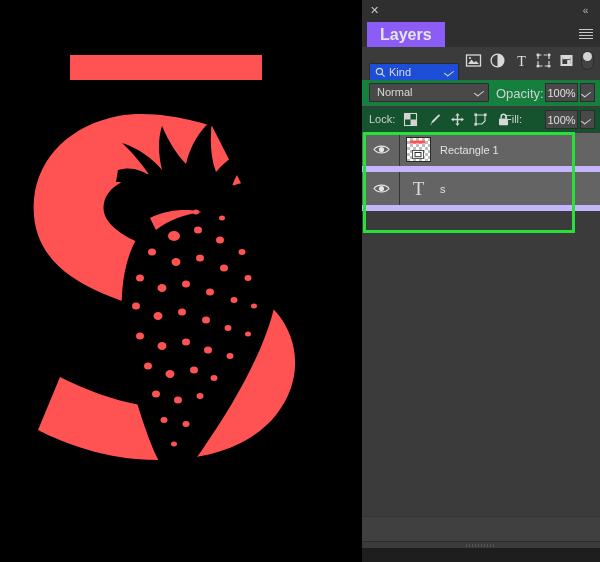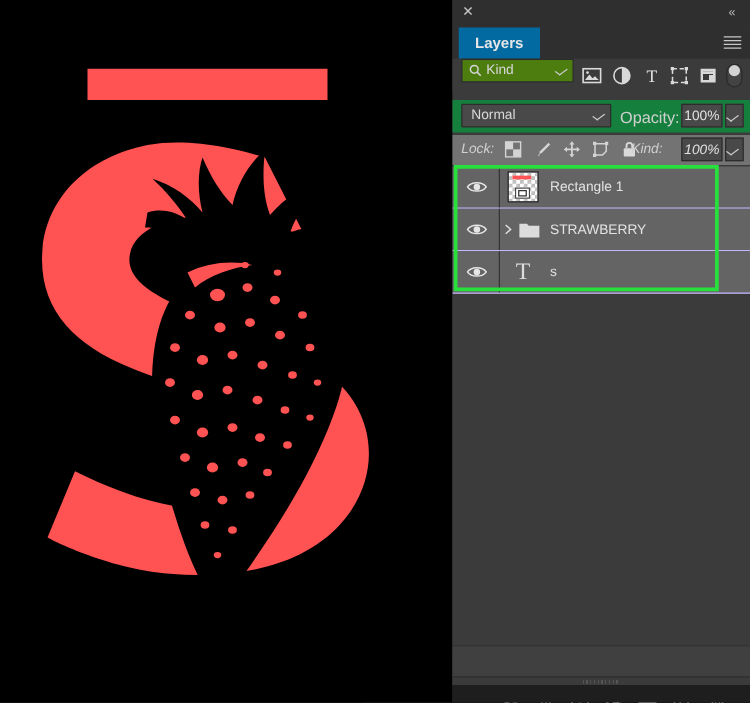--- a/index.html
+++ b/index.html
@@ -103,23 +103,23 @@
     position: absolute;
     left: 0; top: 22px;
     width: 238px; height: 25px;
     background: #2f2f2f;
   }
   .tab-active {
     position: absolute;
     left: 5px; top: 0;
     height: 25px;
     padding: 0 13px;
-    background: #0369a1;
+    background: #8b5cf6;
     color: #e6e6e6;
-    font-size: 12px;
+    font-size: 16px;
     font-weight: bold;
     line-height: 25px;
     box-sizing: border-box;
     cursor: pointer;
   }
   .panel-menu {
     position: absolute;
     right: 7px; top: 7px;
     width: 14px; height: 11px;
     cursor: pointer;
@@ -133,23 +133,23 @@
 
   
   .filter-row {
     position: absolute;
     left: 0; top: 47px;
     width: 238px; height: 27px;
     background: #3b3b3b;
   }
   .kind-select {
     position: absolute;
-    left: 7px; top: 0;
+    left: 7px; top: 16px;
     width: 90px; height: 19px;
-    background: #4d7c0f;
+    background: #1d4ed8;
     border: 1px solid #2c2c2c;
     border-radius: 1px;
     box-sizing: border-box;
     cursor: pointer;
   }
   .kind-search {
     position: absolute;
     left: 5px; top: 3px;
     width: 11px; height: 11px;
   }
@@ -249,22 +249,21 @@
     border: 1px solid #2c2c2c;
     box-sizing: border-box;
     cursor: pointer;
   }
 
   
   .lock-row {
     position: absolute;
     left: 0; top: 108px;
     width: 238px; height: 24px;
-    background: #737373;
-    font-style: italic;
+    background: #14532d;
   }
   .lock-text {
     position: absolute;
     left: 7px; top: 5px;
     color: #d0d0d0;
     font-size: 11px;
   }
   .lk {
     position: absolute;
     top: 4px;
@@ -305,21 +304,21 @@
     position: absolute;
     left: 0; top: 133px;
     width: 238px;
     height: 383px;
     background: #3b3b3b;
     overflow: hidden;
   }
   .layer-row {
     position: relative;
     height: 33px;
-    border-bottom: 1px solid #c4b5fd;
+    border-bottom: 6px solid #c4b5fd;
     cursor: pointer;
   }
   .layer-row.selected { background: #646464; }
   .layer-row.normal   { background: #454545; }
 
   .eye {
     position: absolute;
     left: 11px; top: 10px;
     width: 17px; height: 13px;
     cursor: pointer;
@@ -648,21 +647,21 @@
           <rect x="11" y="1.4" width="2.6" height="2.6" fill="#d4d4d4"></rect>
           <rect x="1.4" y="11" width="2.6" height="2.6" fill="#d4d4d4"></rect>
         </svg>
       </span>
       <span class="lk" style="left:134px">
         <svg width="15" height="15" viewBox="0 0 15 15">
           <rect x="3" y="6.6" width="9" height="6.6" rx="0.8" fill="#d9d9d9"></rect>
           <path d="M5.2 6.6 V4.6 A2.3 2.3 0 0 1 9.8 4.6 V6.6" fill="none" stroke="#d9d9d9" stroke-width="1.5"></path>
         </svg>
       </span>
-      <span class="fill-label">Kind:</span>
+      <span class="fill-label">Fill:</span>
       <div class="fill-field">100%</div>
       <div class="fill-chev">
         <span class="chev" style="right:4px;top:7px"></span>
       </div>
     </div>
 
     <div class="layer-list">
 
       <div class="layer-row selected">
         <span class="eye">
@@ -675,40 +674,20 @@
         <span class="thumb thumb-checker">
           <svg width="23" height="23" viewBox="0 0 23 23">
             <rect x="3" y="2.5" width="15" height="3" fill="#FF5252"></rect>
             <rect x="5.5" y="12.5" width="11" height="8" fill="#ffffff" stroke="#333" stroke-width="0.8"></rect>
             <rect x="8" y="14.5" width="6" height="4.2" fill="none" stroke="#333" stroke-width="1"></rect>
           </svg>
         </span>
         <span class="layer-name" style="left:78px">Rectangle 1</span>
       </div>
 
-      <div class="layer-row selected">
-        <span class="eye">
-          <svg width="17" height="13" viewBox="0 0 17 13">
-            <path d="M1 6.5 C4 2 13 2 16 6.5 C13 11 4 11 1 6.5 Z" fill="none" stroke="#e6e6e6" stroke-width="1.2"></path>
-            <circle cx="8.5" cy="6.5" r="2.6" fill="#e6e6e6"></circle>
-          </svg>
-        </span>
-        <span class="row-divider"></span>
-        <span class="grp-arrow">
-          <svg width="7" height="9" viewBox="0 0 7 9">
-            <path d="M1.5 1 L5.5 4.5 L1.5 8" fill="none" stroke="#dcdcdc" stroke-width="1.2"></path>
-          </svg>
-        </span>
-        <span class="grp-folder">
-          <svg width="17" height="14" viewBox="0 0 17 14">
-            <path d="M0.5 2 H6.5 L8 3.6 H16.5 V13 H0.5 Z" fill="#dcdcdc"></path>
-          </svg>
-        </span>
-        <span class="layer-name" style="left:78px">STRAWBERRY</span>
-      </div>
 
       <div class="layer-row selected">
         <span class="eye">
           <svg width="17" height="13" viewBox="0 0 17 13">
             <path d="M1 6.5 C4 2 13 2 16 6.5 C13 11 4 11 1 6.5 Z" fill="none" stroke="#e6e6e6" stroke-width="1.2"></path>
             <circle cx="8.5" cy="6.5" r="2.6" fill="#e6e6e6"></circle>
           </svg>
         </span>
         <span class="row-divider"></span>
         <span class="type-T">T</span>

